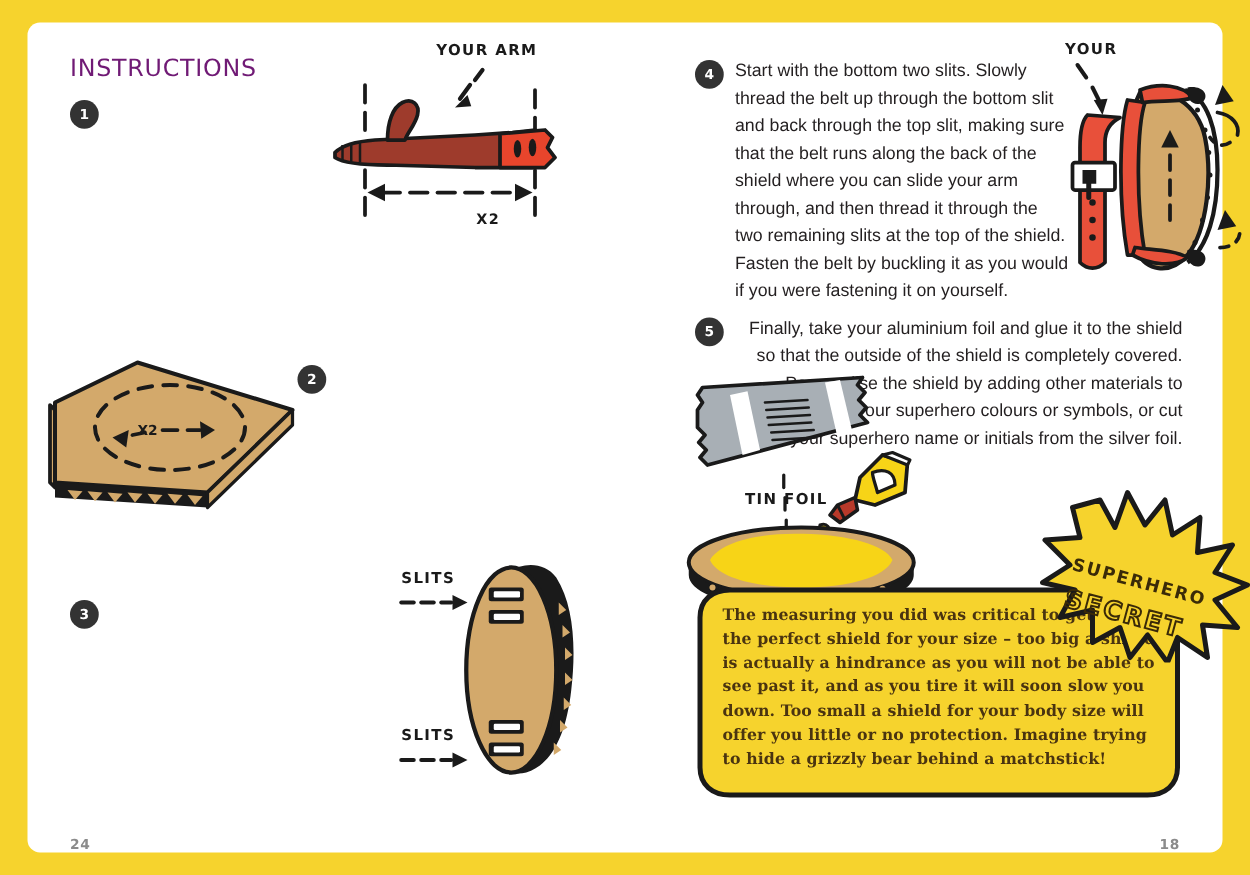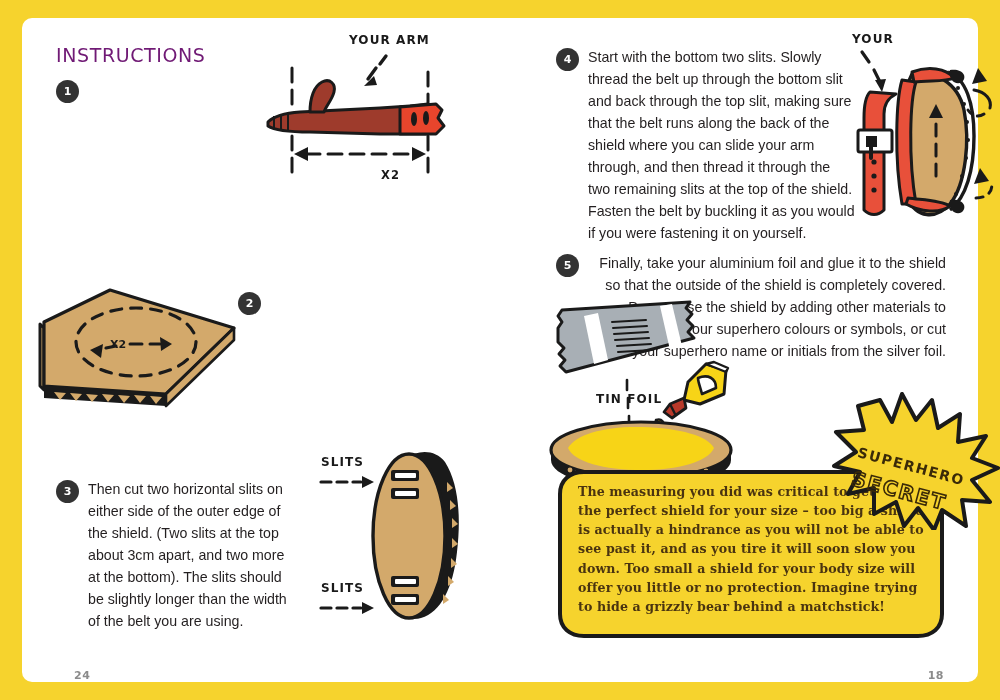--- a/index.html
+++ b/index.html
@@ -28,21 +28,20 @@
   #page-right { left: 500px; width: 478px; border-radius: 0 10px 10px 0; }
 
   .page-number {
     position: absolute;
     bottom: 18px;
     font-family: "DejaVu Sans", sans-serif;
     font-size: 11px;
     font-weight: bold;
     color: #8b8b8b;
     letter-spacing: .5px;
-    margin-left: 18px;
   }
   #pn-left  { left: 56px; }
   #pn-right { right: 56px; }
 
   
   .heading {
     position: absolute;
     font-family: "DejaVu Sans", sans-serif;
     font-weight: normal;
     font-size: 19px;
@@ -219,21 +218,20 @@
     <path d="M138 62 L126 55 L127 69 Z" fill="#1a1a1a"></path>
     <path d="M56 68 L69 62 L67 76 Z" fill="#1a1a1a"></path>
     <g stroke="#1a1a1a" stroke-width="3" stroke-linecap="round" fill="none">
       <path d="M72 66 L82 64"></path>
     </g>
     <text x="84" y="66" font-family="DejaVu Sans" font-size="11" font-weight="bold" fill="#1a1a1a" text-anchor="middle">X2</text>
   </svg>
 
   <div class="step" id="step3">
     <div class="step-badge">3</div>
-    <div class="step-text">Then cut two horizontal slits on either side of the outer edge of the shield. (Two slits at the top about 3cm apart, and two more at the bottom). The slits should be slightly longer than the width of the belt you are using.</div>
   </div>
 
   <svg class="art" style="left:355px; top:448px;" width="110" height="178" viewBox="0 0 110 178">
     <path d="M90 14 C104 36 106 70 102 104 C98 140 86 164 66 170 C48 175 34 158 28 130 C22 98 24 52 36 26 C48 4 76 -4 90 14 Z" fill="#1a1a1a"></path>
     <ellipse cx="54" cy="88" rx="36" ry="82" fill="#D3A96B" stroke="#1a1a1a" stroke-width="3.4"></ellipse>
     <g fill="#D3A96B">
       <path d="M92 34 L98 40 L92 44 Z"></path>
         <path d="M95 52 L101 58 L95 62 Z"></path>
       <path d="M97 70 L103 76 L97 80 Z"></path>
         <path d="M97 90 L103 96 L97 100 Z"></path>

